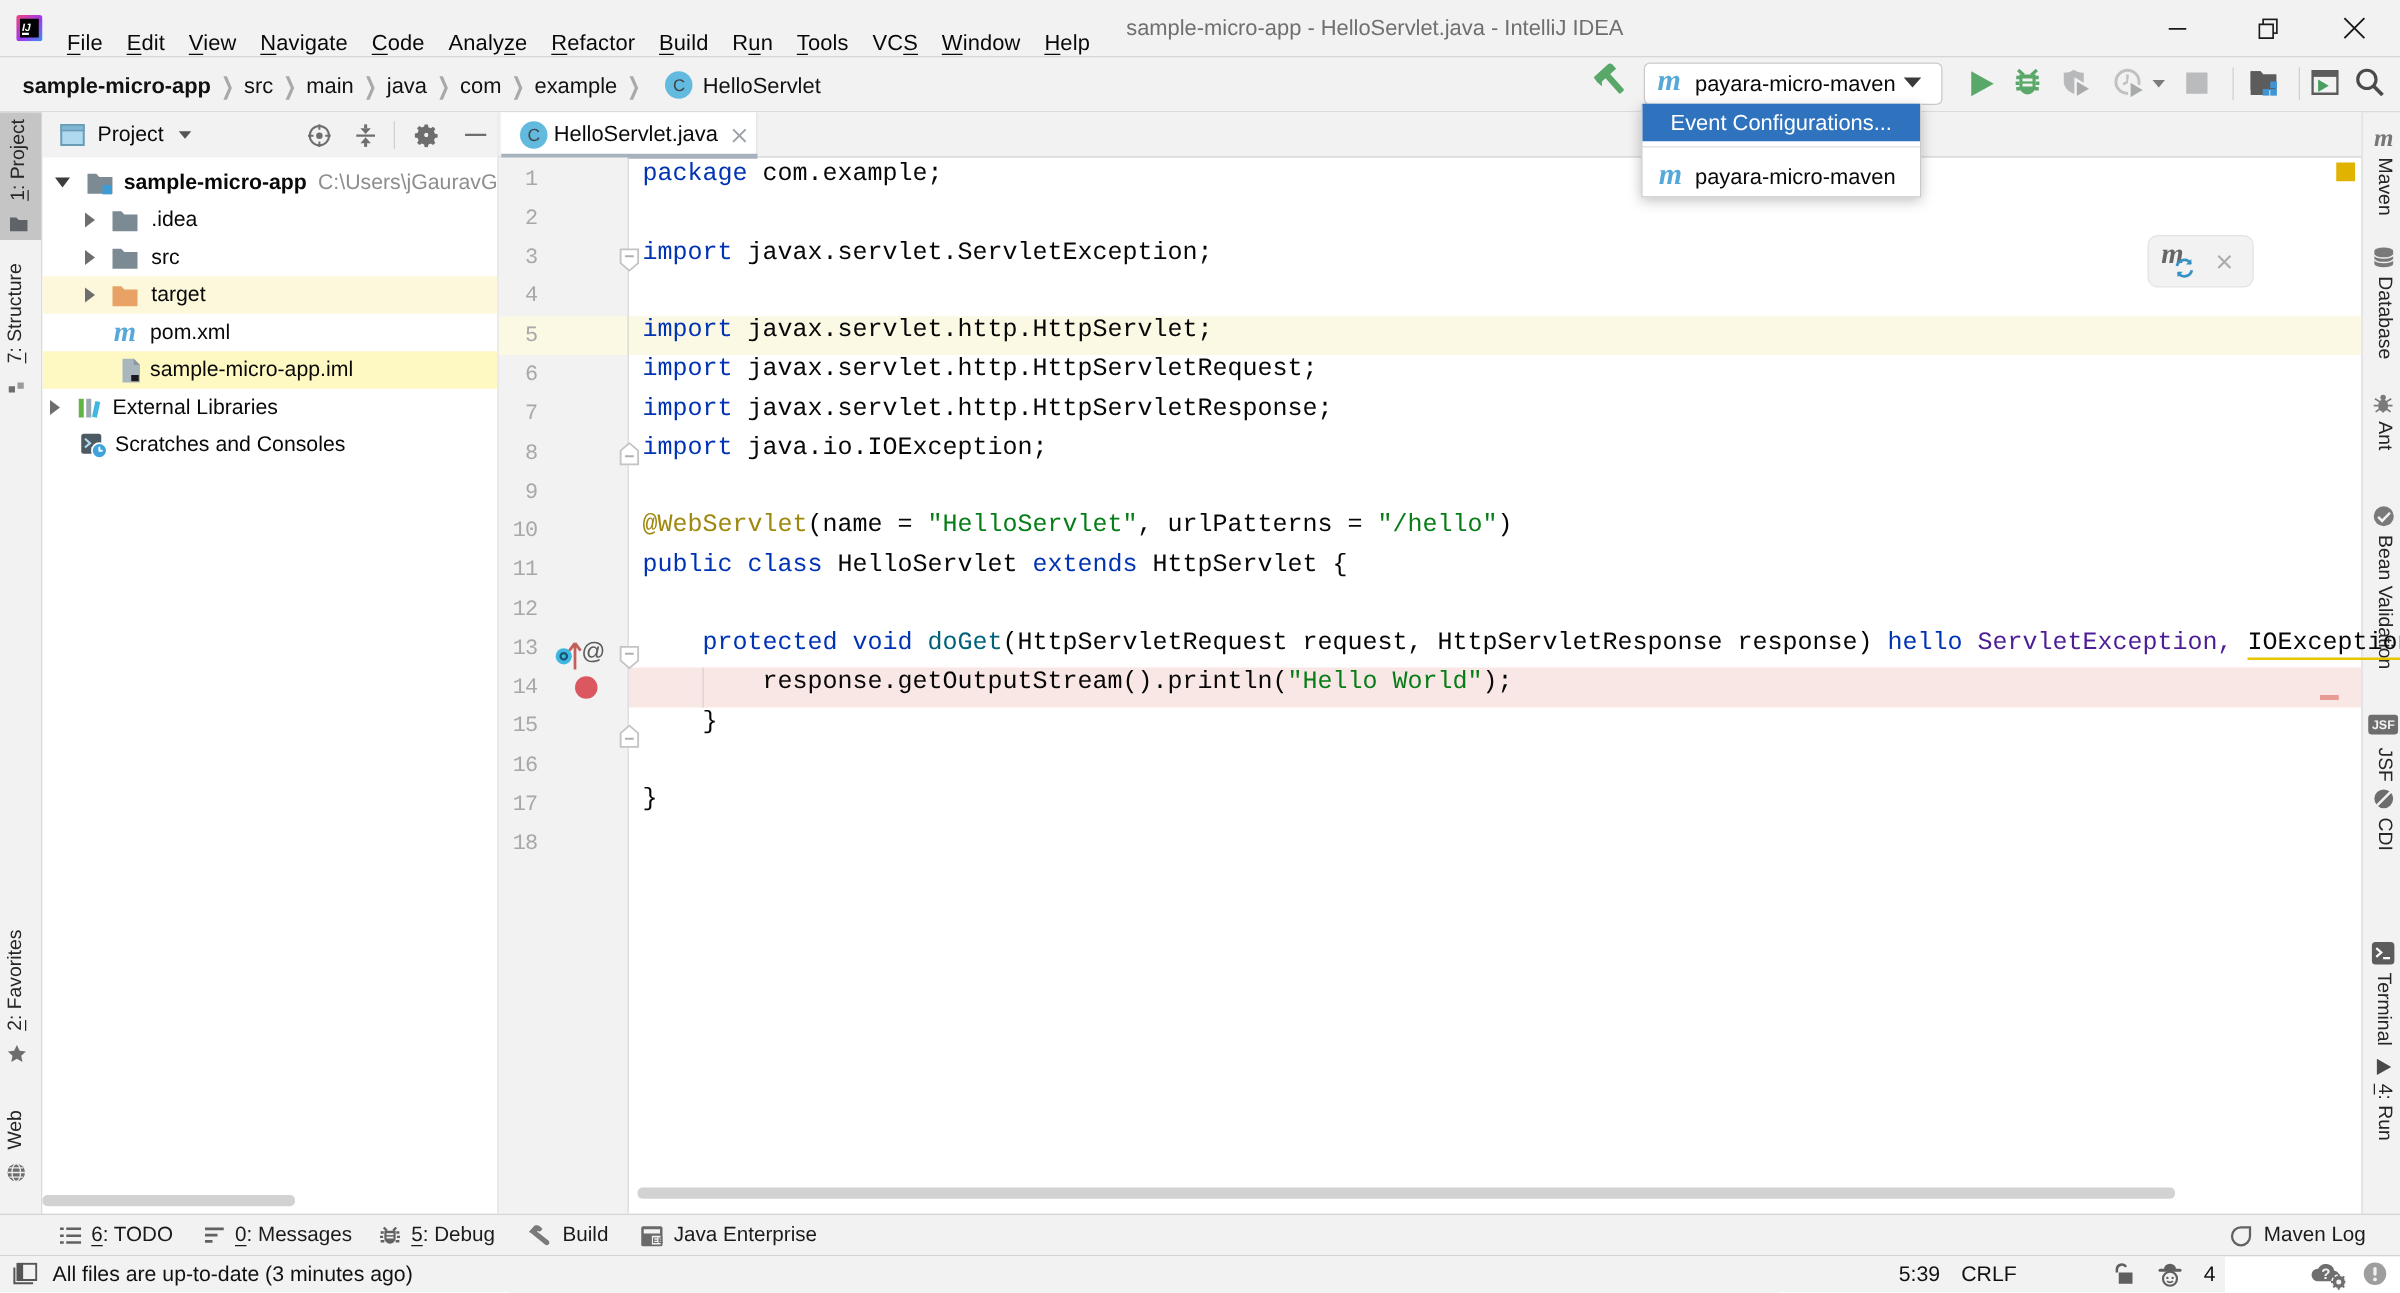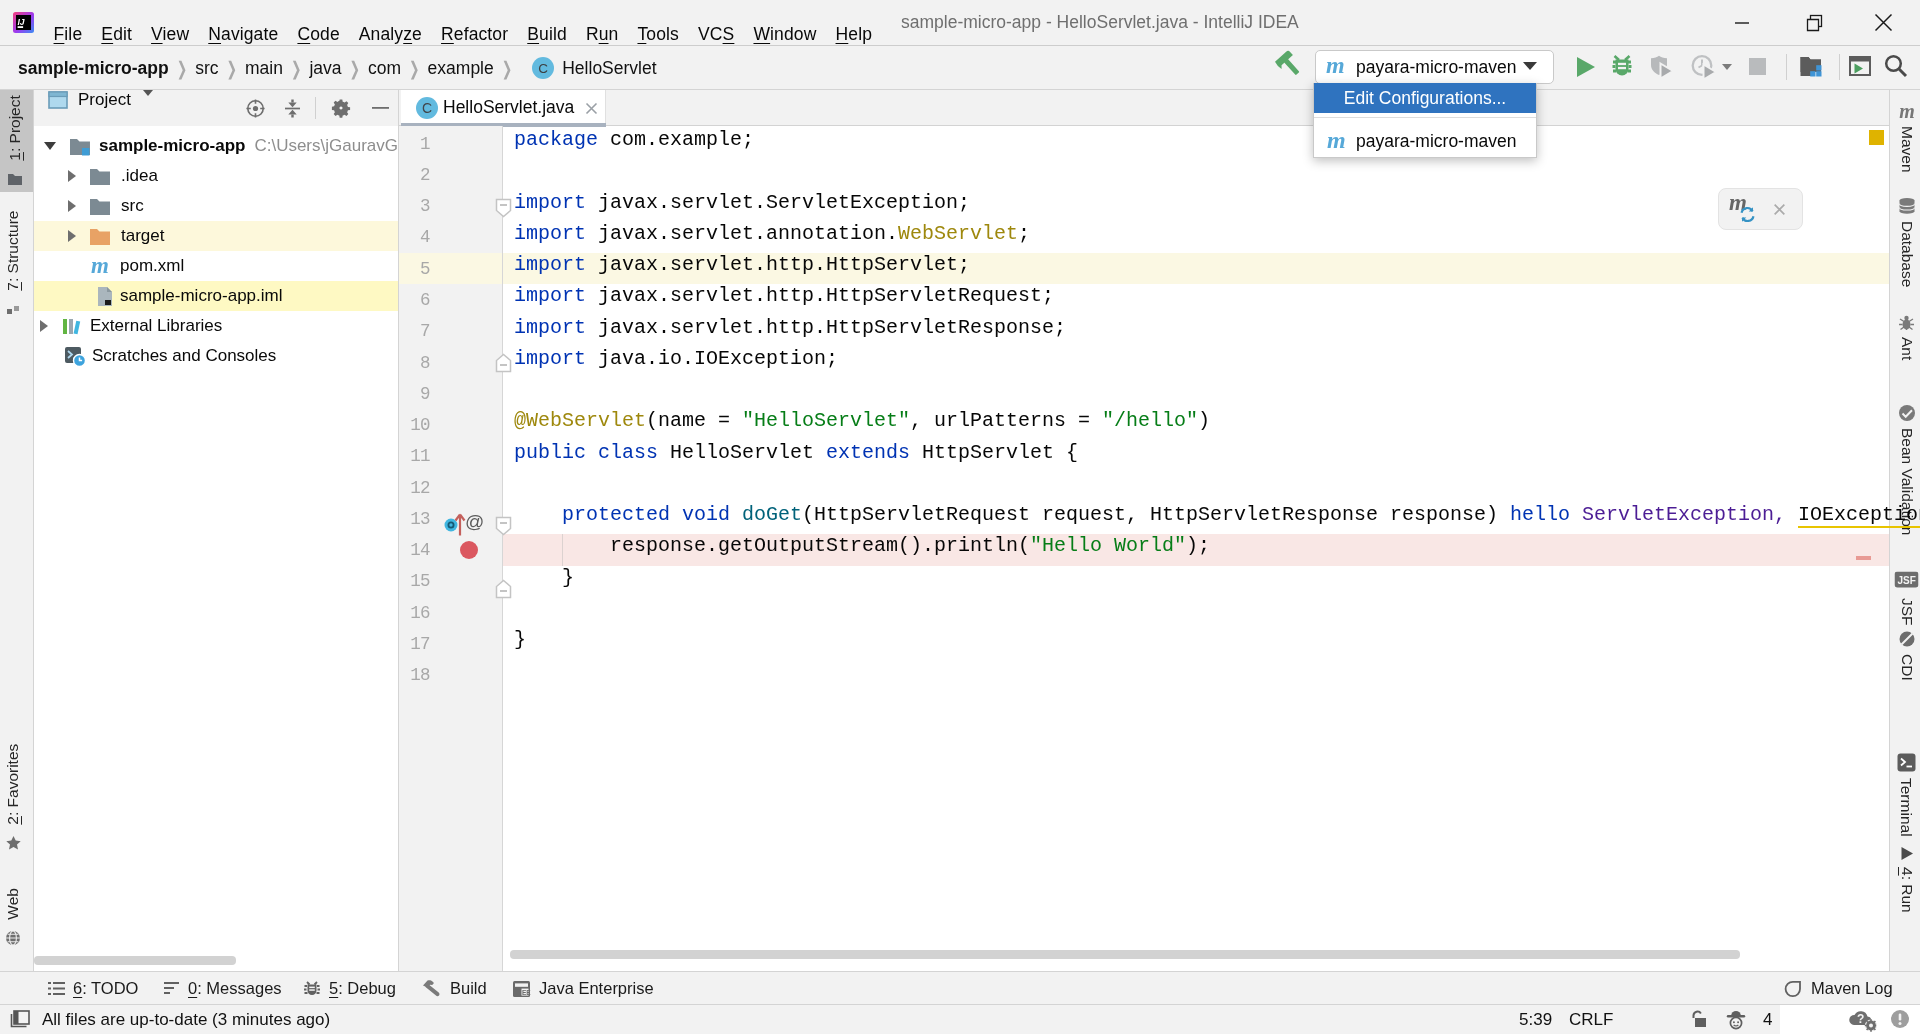--- a/index.html
+++ b/index.html
@@ -17,21 +17,21 @@
 #crumbs { position:absolute; left:18px; top:47px; height:42px; display:flex; align-items:center; font-size:17.5px; color:#111; }
 .bsep { color:#a9a9a9; font-size:12.5px; margin:0 8px; transform:scaleY(1.5); display:inline-block; font-weight:normal; }
 
 #leftstrip { left:0; top:90px; width:34px; height:882px; background:#f2f2f2; border-right:1px solid #d4d4d4; }
 .vtabL { position:absolute; display:flex; align-items:center; gap:6px; transform-origin:0 0; transform:rotate(-90deg); white-space:nowrap; font-size:15.5px; color:#262626; }
 .vtabR { position:absolute; display:flex; align-items:center; gap:6px; transform-origin:0 0; transform:rotate(90deg); white-space:nowrap; font-size:15.5px; color:#262626; }
 
 #rightstrip { left:1889px; top:90px; width:31px; height:882px; background:#f2f2f2; border-left:1px solid #d4d4d4; }
 
 #project { left:34px; top:90px; width:365px; height:881px; background:#fff; border-right:1px solid #d4d4d4; }
-#pheader { position:absolute; left:0; top:0; width:364px; height:36px; background:#f2f2f2; display:flex; }
+#pheader { position:absolute; left:0; top:0; width:364px; height:36px; background:#f2f2f2; display:flex; align-items:center; }
 .trow { position:absolute; left:0; width:364px; height:30px; display:flex; align-items:center; font-size:17px; color:#090909; white-space:nowrap; }
 .arrow { width:0; height:0; border-style:solid; }
 .arr-r { border-width:6px 0 6px 8px; border-color:transparent transparent transparent #6e6e6e; }
 .arr-d { border-width:8px 6px 0 6px; border-color:#3c3c3c transparent transparent transparent; }
 
 #editor { left:399px; top:90px; width:1490px; height:881px; background:#fff; }
 #tabbar { position:absolute; left:0; top:0; width:1490px; height:36px; background:#f2f2f2; border-bottom:1px solid #d3d3d3; }
 #tab { position:absolute; left:2px; top:0; width:205px; height:36px; background:#fff; border-right:1px solid #e0e0e0; }
 #tabunder { position:absolute; left:2px; top:33px; width:205px; height:4px; background:#a8b2bf; }
 #gutter { position:absolute; left:0; top:36px; width:103px; height:845px; background:#f2f2f2; }
@@ -152,21 +152,21 @@
     <path d="M5.5 7.5 L14 12.5 L5.5 17.5 z" fill="#4b9e5f"></path>
   </svg>
 
 <svg class="abs" style="left:1884px;top:54px" width="25" height="25" viewBox="0 0 25 25">
     <circle cx="9.5" cy="9.5" r="7.3" fill="none" stroke="#4a4a4a" stroke-width="2.5"></circle>
     <path d="M14.8 14.8 L22 22" stroke="#4a4a4a" stroke-width="3"></path>
   </svg>
 
 <div style="position:absolute;left:0;top:0;width:1920px;height:1034px;z-index:60;pointer-events:none;">
 <div class="abs" style="left:1313px;top:83px;width:224px;height:75px;background:#fff;border:1px solid #c9c9c9;box-shadow:0 3px 10px rgba(0,0,0,0.25);"></div>
-<div class="abs" style="left:1314px;top:83px;width:222px;height:30px;background:#2f73bf;color:#fff;font-size:17.5px;display:flex;align-items:center;justify-content:center;">Edit Configurations...</div>
+<div class="abs" style="left:1314px;top:83px;width:222px;height:30px;background:#2f73bf;color:#fff;font-size:17.5px;display:flex;align-items:center;justify-content:center;">Event Configurations...</div>
 <div class="abs" style="left:1314px;top:117px;width:222px;height:1px;background:#ddd;"></div>
 <span class="abs" style="left:1327px;top:127px;width:24px;color:#56a8d8;font-weight:bold;font-style:italic;font-size:24px;font-family:'Liberation Serif',serif;">m</span>
 <span class="abs" style="left:1356px;top:131px;font-size:17.5px;color:#090909;white-space:nowrap;">payara-micro-maven</span>
 
 </div>
 <div style="position:absolute;left:0;top:0;width:1920px;height:1034px;z-index:60;pointer-events:none;">
 <div class="abs" style="left:1718px;top:188px;width:85px;height:42px;background:#f2f2f2;border-radius:8px;border:1px solid #e3e3e3;"></div>
 <span class="abs" style="left:1729px;top:190px;width:24px;color:#666;font-weight:bold;font-style:italic;font-size:23px;font-family:'Liberation Serif',serif;">m</span>
 <svg class="abs" style="left:1739px;top:206px" width="17" height="17" viewBox="0 0 20 20">
       <path d="M3 8 a7 7 0 0 1 13 -2 M17 12 a7 7 0 0 1 -13 2" fill="none" stroke="#3592c4" stroke-width="2.6"></path>
@@ -420,21 +420,20 @@
     </svg>
   <svg style="position:absolute;left:55px;top:422px" width="12" height="25" viewBox="0 0 12 25">
       <path d="M6 2.5 v21 M6 2.5 L1.5 8.5 M6 2.5 l4.5 6" stroke="#c4605c" stroke-width="2.2" fill="none"></path>
     </svg>
   <span style="position:absolute;left:66px;top:421px;font-size:19px;color:#5c5c5c;">@</span>
 
   <div style="position:absolute;left:61px;top:451px;width:18px;height:18px;border-radius:50%;background:#db5860;"></div>
 
   <div class="cline" style="top:37.97px;"><span class="kw">package</span> com.example;</div>
   <div class="cline" style="top:100.51px;"><span class="kw">import</span> javax.servlet.ServletException;</div>
-  <div class="cline" style="top:131.78px;"><span class="kw">import</span> javax.servlet.annotation.<span class="ann">WebServlet</span>;</div>
   <div class="cline" style="top:163.05px;"><span class="kw">import</span> javax.servlet.http.HttpServlet;</div>
   <div class="cline" style="top:194.32px;"><span class="kw">import</span> javax.servlet.http.HttpServletRequest;</div>
   <div class="cline" style="top:225.59px;"><span class="kw">import</span> javax.servlet.http.HttpServletResponse;</div>
   <div class="cline" style="top:256.86px;"><span class="kw">import</span> java.io.IOException;</div>
   <div class="cline" style="top:319.40px;"><span class="ann">@WebServlet</span>(name = <span class="str">"HelloServlet"</span>, urlPatterns = <span class="str">"/hello"</span>)</div>
   <div class="cline" style="top:350.67px;"><span class="kw">public class</span> HelloServlet <span class="kw">extends</span> HttpServlet {</div>
   <div class="cline" style="top:413.21px;">    <span class="kw">protected void</span> <span class="mth">doGet</span>(HttpServletRequest request, HttpServletResponse response) <span class="kw">hello</span> <span class="gry">ServletException,</span> <span style="border-bottom:2px solid #e8c400;">IOException</span> {</div>
   <div class="cline" style="top:444.48px;">        response.getOutputStream().println(<span class="str">"Hello World"</span>);</div>
   <div class="cline" style="top:475.75px;">    }</div>
   <div class="cline" style="top:538.29px;">}</div>

